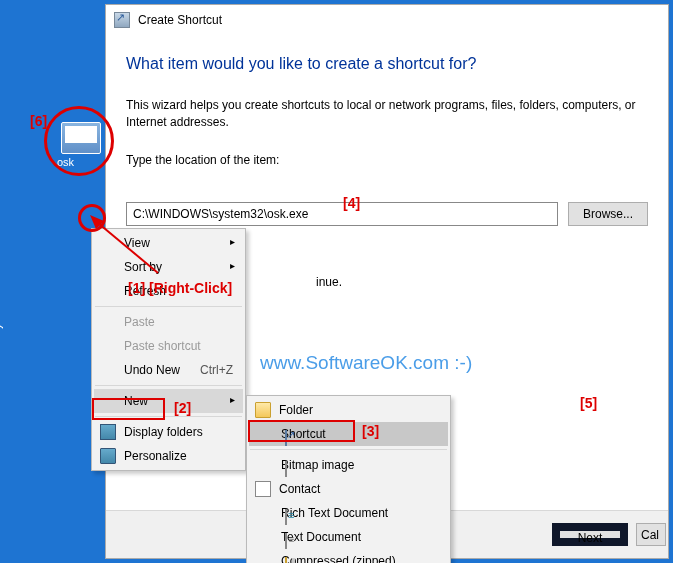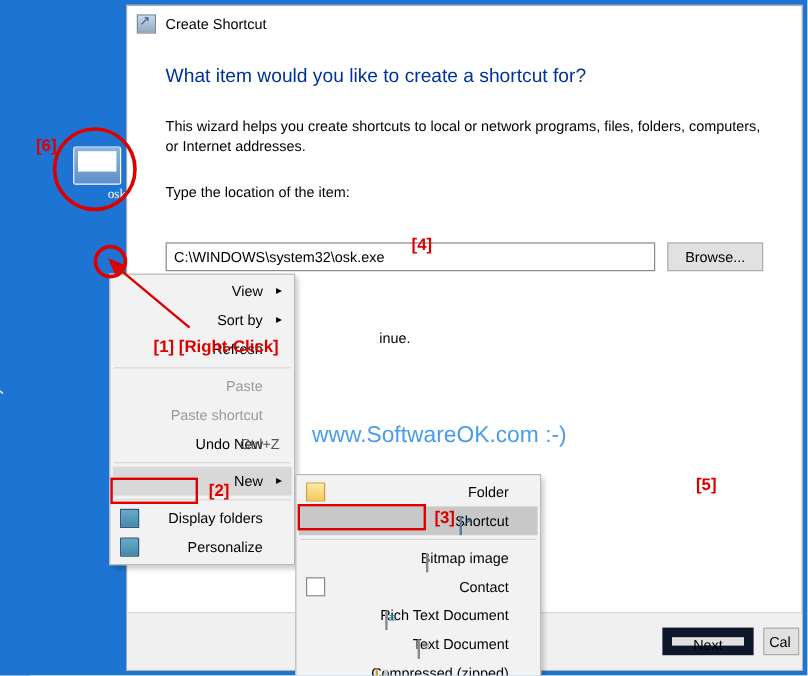--- a/index.html
+++ b/index.html
@@ -41,24 +41,23 @@
       color: #4a9de8;
       font-size: 19px;
       font-weight: 500;
       z-index: 5;
     }
     .desktop-icon {
       position: absolute;
       left: 57px;
       top: 122px;
       width: 48px;
-      text-align: right;
+      text-align: left;
       color: #fff;
       z-index: 3;
-      font-family: Liberation Serif, serif;
     }
     .desktop-icon .icon-img {
       width: 40px;
       height: 32px;
       background: linear-gradient(#8ab5e0, #6090c8);
       border: 1px solid #fff;
       margin: 0 auto 2px;
       border-radius: 2px;
       position: relative;
     }
@@ -122,21 +121,21 @@
       position: relative;
     }
     .titlebar-icon::before {
       content: "↗";
       position: absolute;
       left: 1px; top: -2px;
       font-size: 11px;
       color: #2a5a9a;
     }
     .dialog-body {
-      padding: 20px 32px;
+      padding: 20px 20px;
     }
     .dialog-heading {
       color: #003399;
       font-size: 16px;
       font-weight: normal;
       margin-bottom: 24px;
     }
     .dialog-text {
       font-size: 12px;
       color: #000;
@@ -224,21 +223,20 @@
     }
     .cm-sub {
       left: 246px;
       top: 395px;
       width: 205px;
     }
     .cm-item {
       padding: 5px 24px 5px 30px;
       position: relative;
       cursor: default;
-      text-align: right;
     }
     .cm-item.disabled { color: #9a9a9a; }
     .cm-item.submenu::after {
       content: "▸";
       position: absolute;
       right: 8px;
       top: 5px;
       font-size: 10px;
     }
     .cm-item .shortcut {

